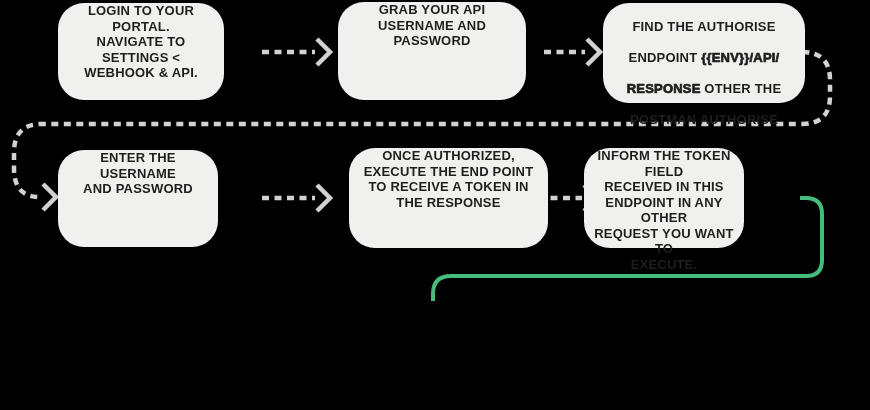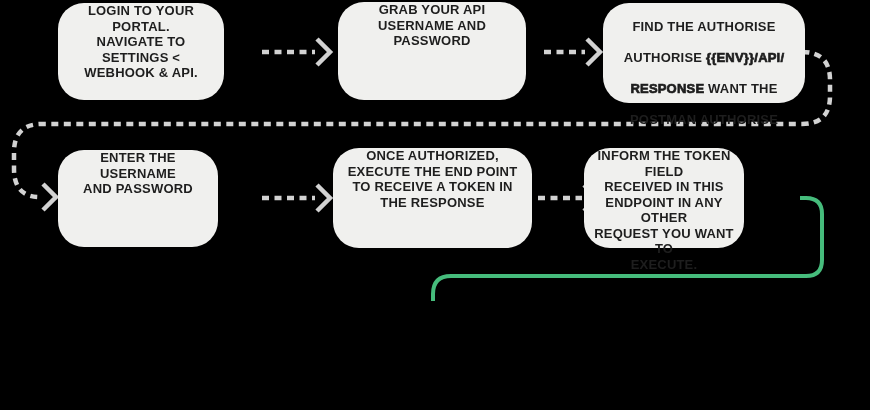--- a/index.html
+++ b/index.html
@@ -111,32 +111,32 @@
 
   <div class="box" style="left:338px;top:2px;width:188px;height:98px">
     <div class="box-text">GRAB YOUR API
 USERNAME AND
 PASSWORD</div>
   </div>
 
   <div class="box" style="left:603px;top:3px;width:202px;height:100px">
     <div class="box-text">
       <span>FIND THE AUTHORISE</span><br>
-      <span>AUTHORISE </span><span class="xbold">{{ENV}}/API/</span><br>
-      <span class="xbold">RESPONSE</span><span> WANT THE</span><br>
+      <span>ENDPOINT </span><span class="xbold">{{ENV}}/API/</span><br>
+      <span class="xbold">RESPONSE</span><span> OTHER THE</span><br>
       <span>POSTMAN AUTHORISE</span>
     </div>
   </div>
 
   <div class="box" style="left:58px;top:150px;width:160px;height:97px">
     <div class="box-text">ENTER THE USERNAME
 AND PASSWORD</div>
   </div>
 
-  <div class="box" style="left:333px;top:148px;width:199px;height:100px">
+  <div class="box" style="left:349px;top:148px;width:199px;height:100px">
     <div class="box-text">ONCE AUTHORIZED,
 EXECUTE THE END POINT
 TO RECEIVE A TOKEN IN
 THE RESPONSE</div>
   </div>
 
   <div class="box" style="left:584px;top:148px;width:160px;height:100px">
     <div class="box-text">INFORM THE TOKEN FIELD
 RECEIVED IN THIS
 ENDPOINT IN ANY OTHER

